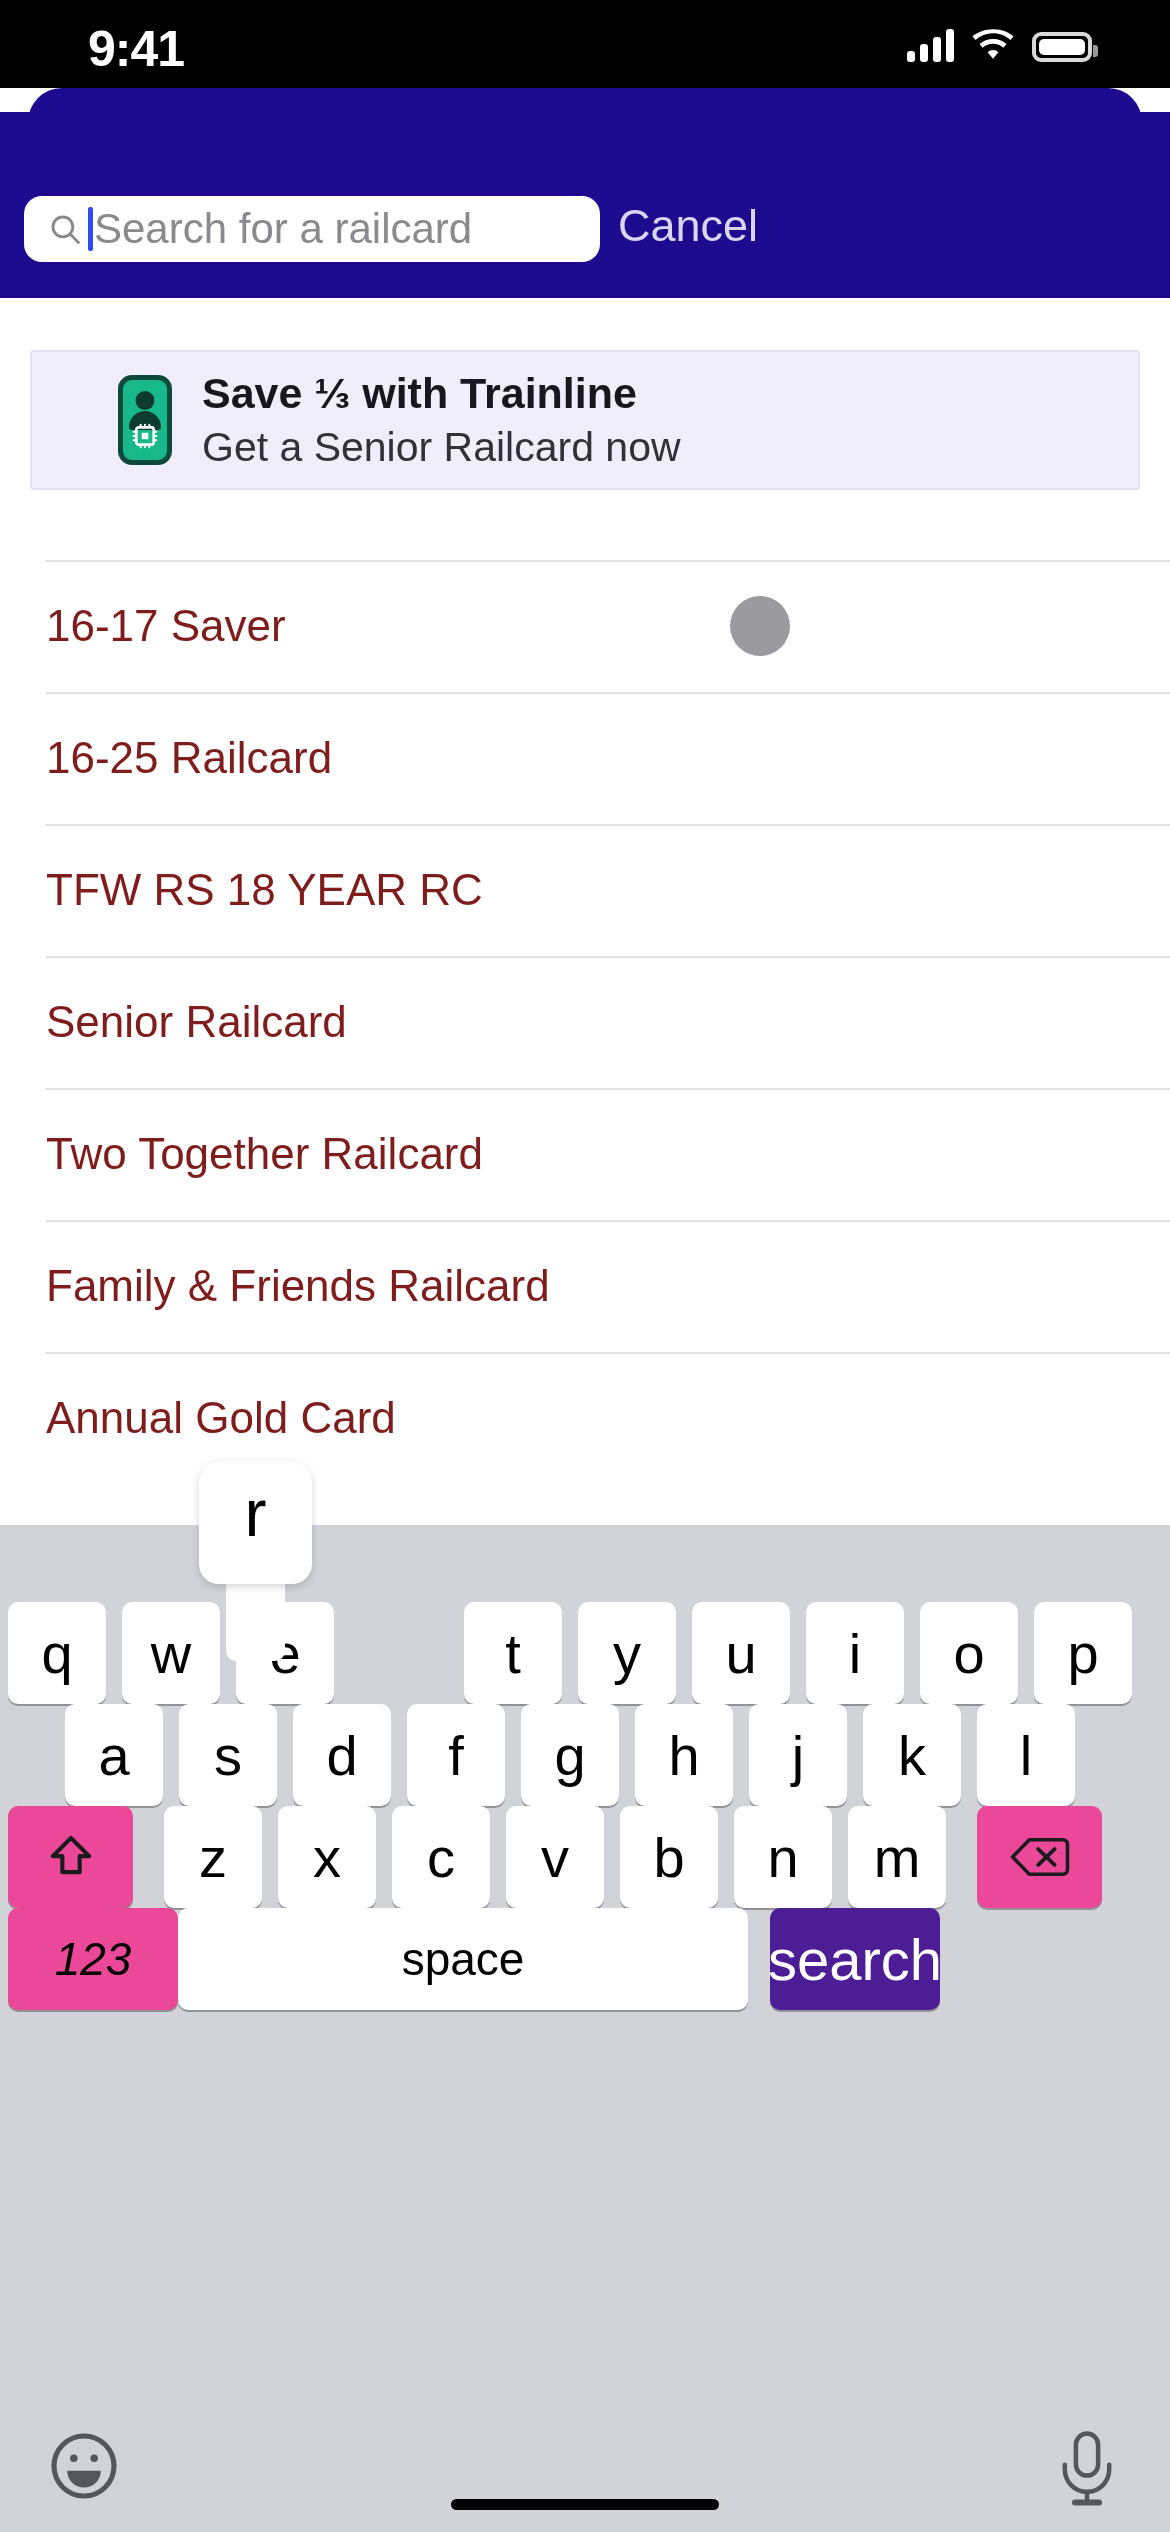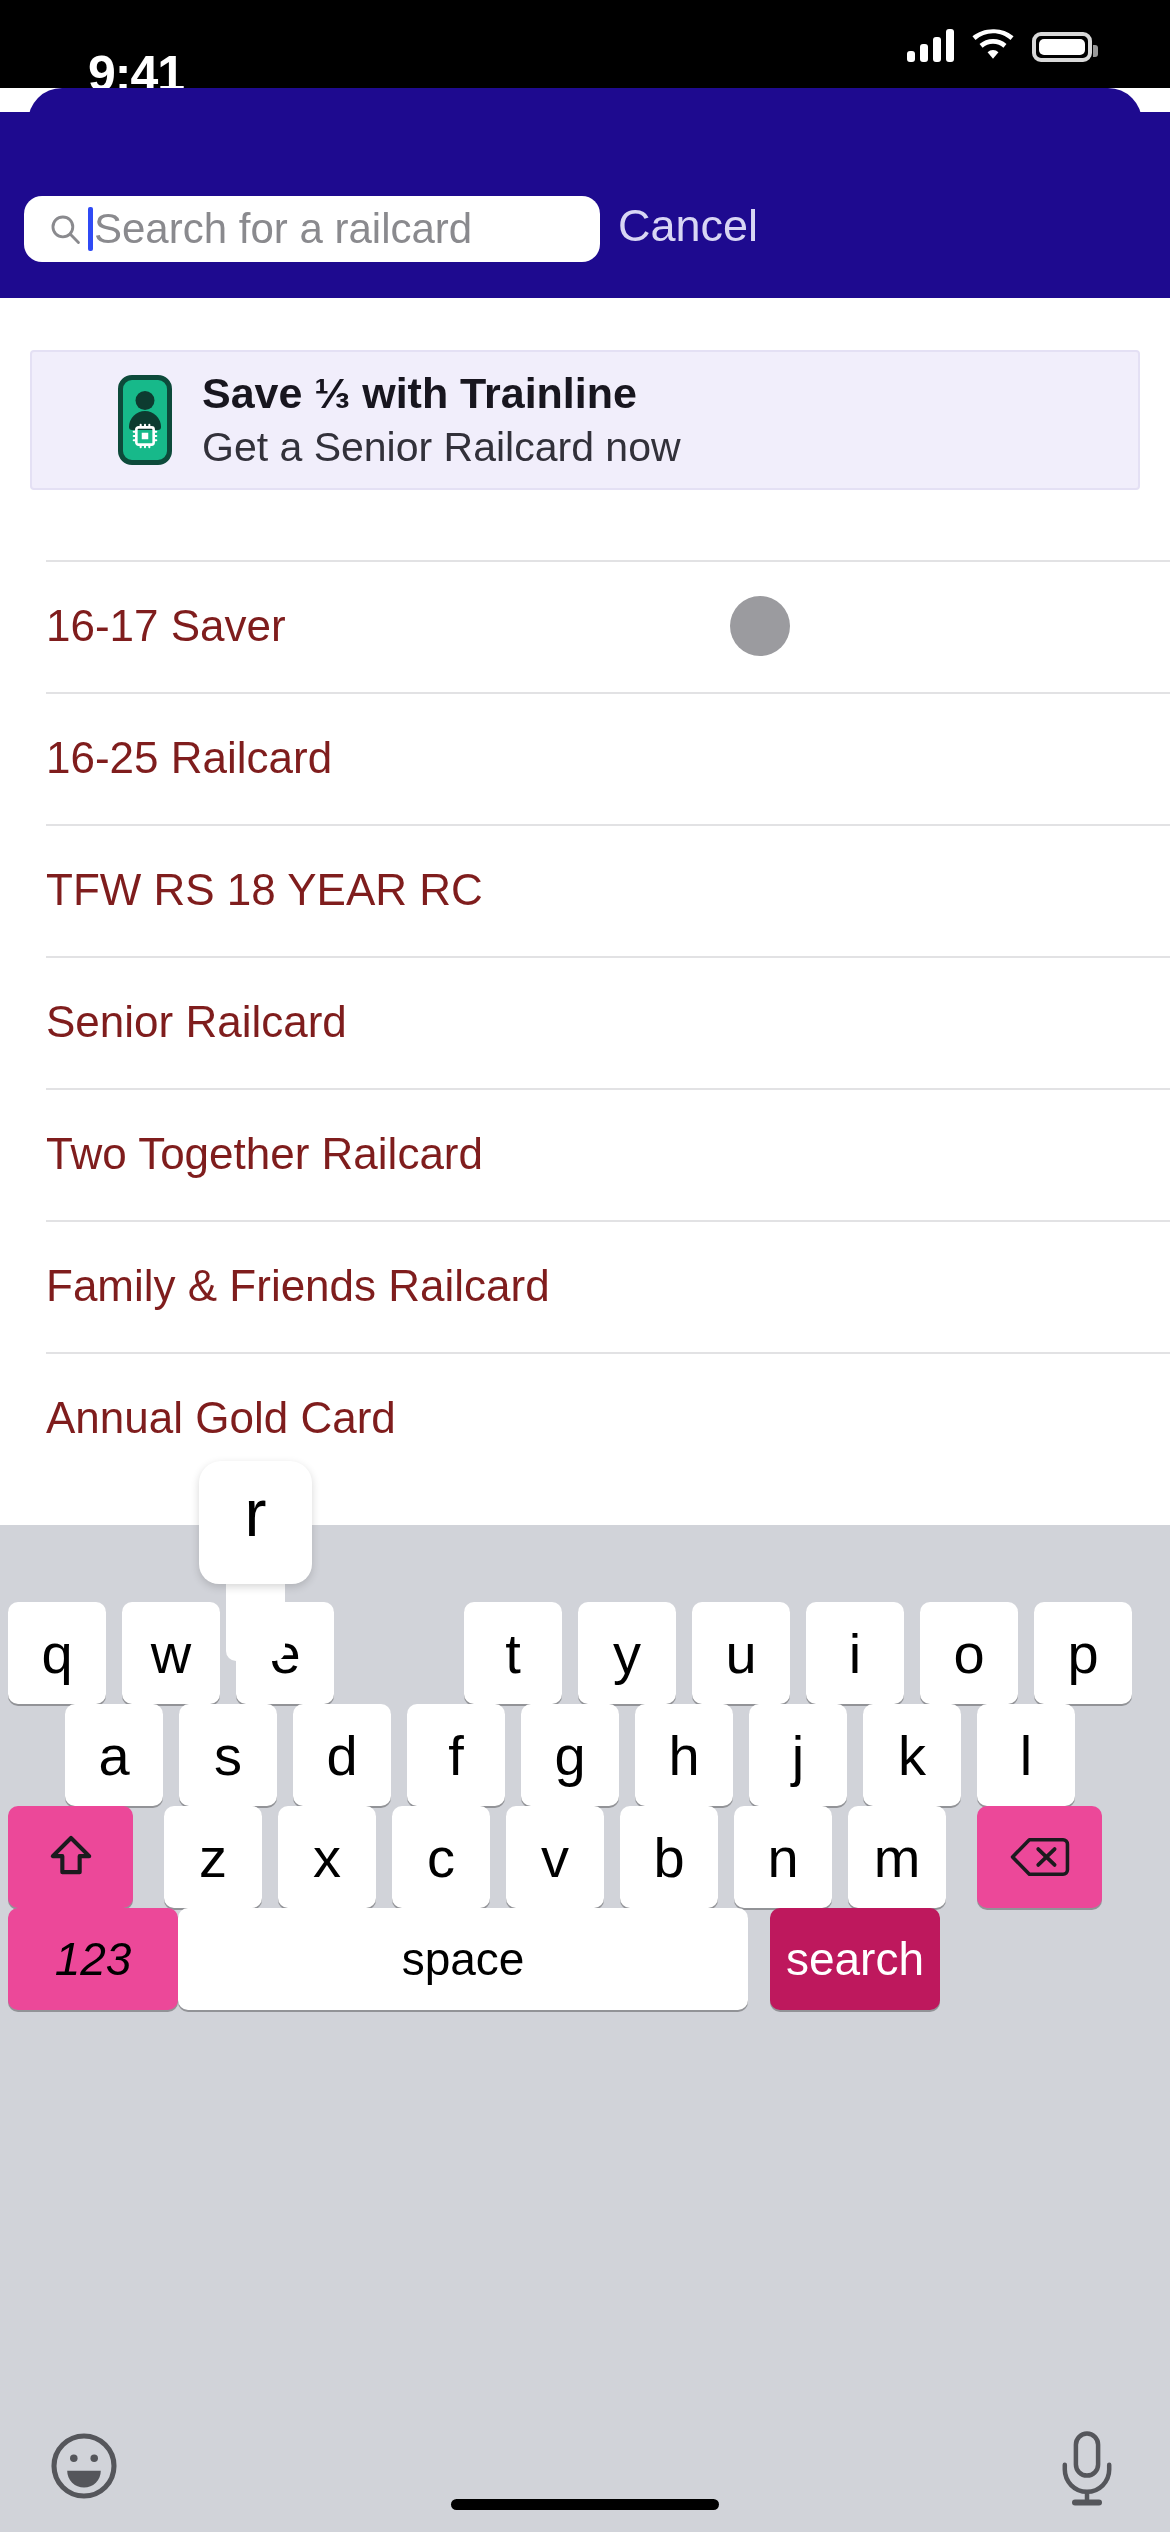--- a/index.html
+++ b/index.html
@@ -11,21 +11,21 @@
   }
   #phone { position:relative; width:1170px; height:2532px; background:#ffffff; overflow:hidden; }
 
   
   #statusbar {
     position:absolute; top:0; left:0; width:1170px; height:88px;
     background:#000000; color:#fff;
   }
   #status-time {
     position:absolute; left:88px; top:20px;
-    font-size:50px; font-weight:bold; letter-spacing:-1px;margin-top:25px;
+    font-size:50px; font-weight:bold; letter-spacing:-1px;
   }
   #status-right { position:absolute; right:78px; top:28px; display:flex; align-items:flex-end; gap:18px; }
   .bars { display:flex; align-items:flex-end; gap:5px; height:34px; }
   .bars i { display:block; width:8px; background:#fff; border-radius:3px; }
   .bars i:nth-child(1){height:11px;} .bars i:nth-child(2){height:18px;}
   .bars i:nth-child(3){height:25px;} .bars i:nth-child(4){height:33px;}
   .wifi { width:42px; height:34px; }
   .batt { position:relative; width:60px; height:30px; border:4px solid rgba(255,255,255,.85);
           border-radius:9px; }
   .batt::after { content:""; position:absolute; right:-10px; top:9px; width:5px; height:12px;
@@ -92,21 +92,21 @@
     background:#d1d3d9;
   }
   .kb-row { position:absolute; left:0; width:1170px; display:flex; }
   .key {
     background:#ffffff; border-radius:10px;
     box-shadow:0 2px 0 rgba(0,0,0,0.30);
     display:flex; align-items:center; justify-content:center;
     font-size:56px; color:#000; font-weight:400;
   }
   .key.fn { background:#ec4899; box-shadow:0 2px 0 rgba(0,0,0,0.30);font-style:italic; }
-  .key.blue { background:#be185d; color:#fff; font-size:46px; }
+  .key.blue { background:#4c1d95; color:#fff; font-size:58px; }
   .key.wide { font-size:46px; }
   .key.ghost { background:transparent; box-shadow:none; }
 
   #row1 { top:77px; }
   #row2 { top:179px; }
   #row3 { top:281px; }
   #row4 { top:383px; }
 
   
   #key-popup {

